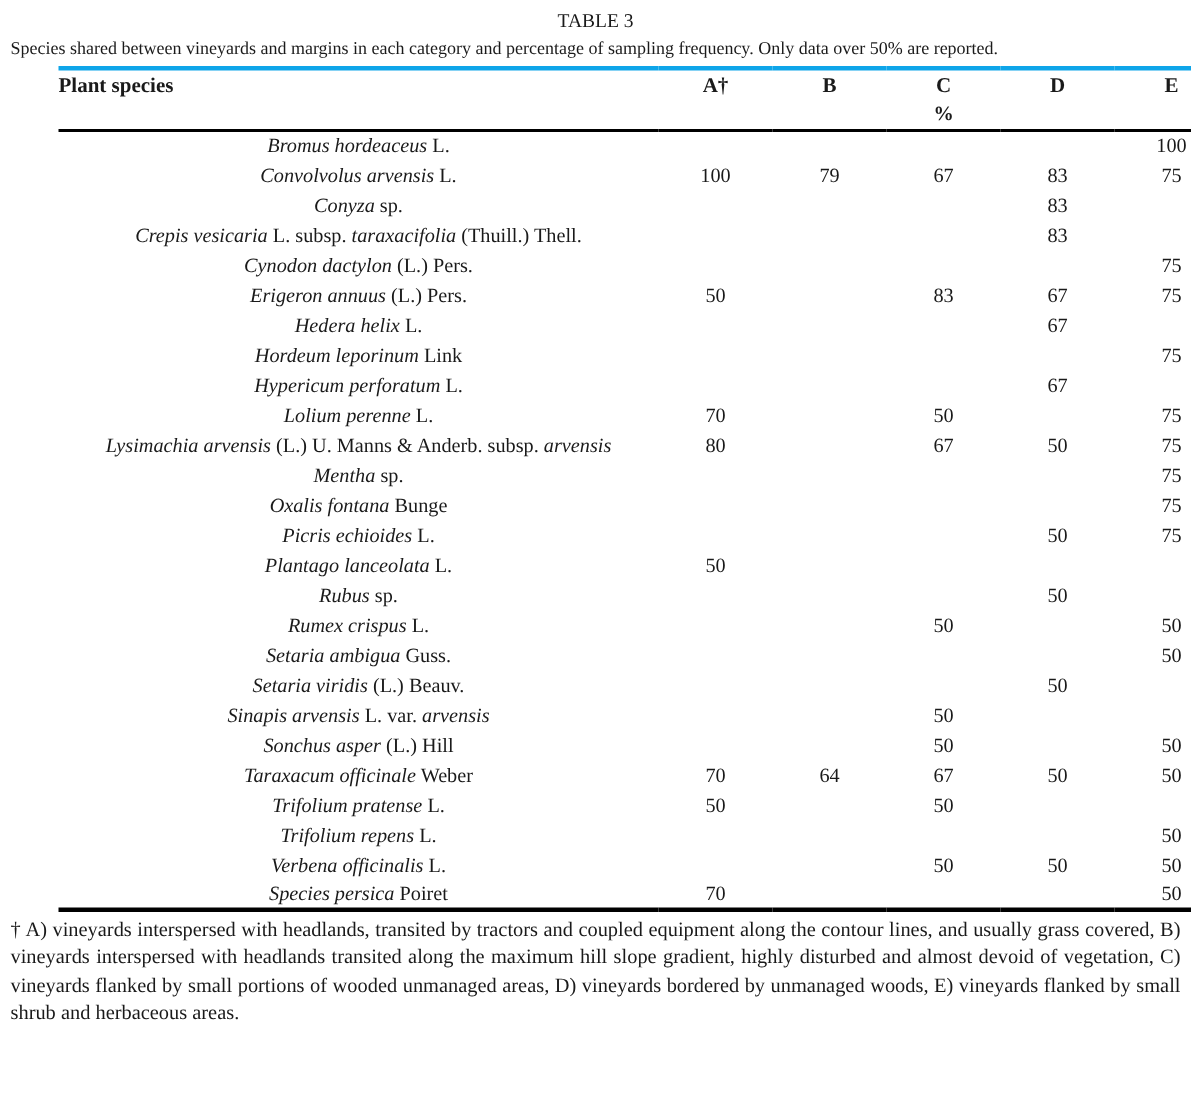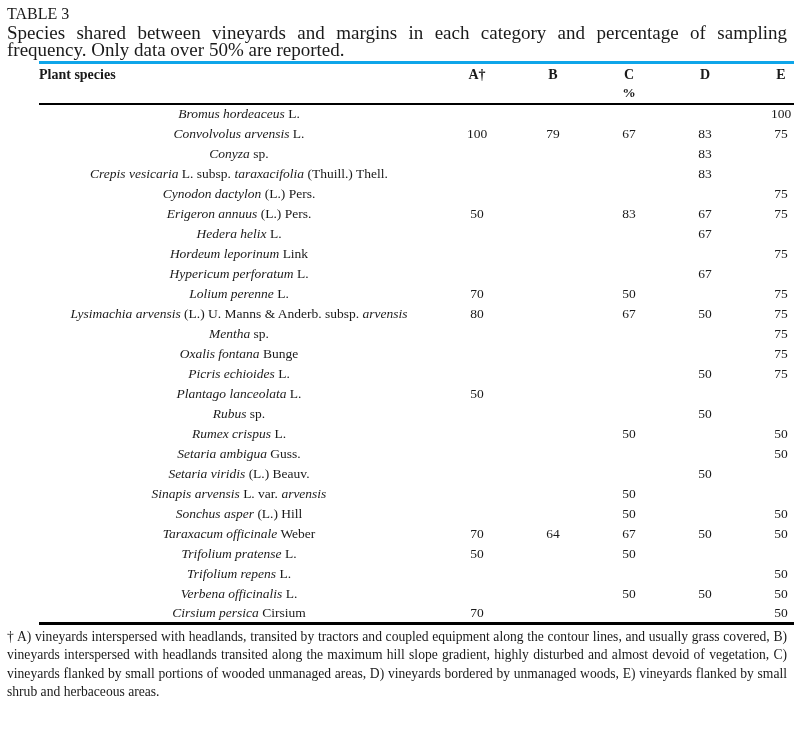--- a/index.html
+++ b/index.html
@@ -4,23 +4,23 @@
 <style>
   * { box-sizing: border-box; }
   html, body { margin: 0; padding: 0; background: #ffffff; }
   body {
     width: 794px;
     min-height: 743px;
     font-family: "Liberation Serif", "DejaVu Serif", serif;
     color: #1a1a1a;
   }
   .page { padding: 5px 7px 0 7px; width: 794px; }
-  .table-label { font-size: 16px; line-height: 18px; }
+  .table-label { font-size: 13px; line-height: 18px; text-align: center; }
   .caption {
-    font-size: 19px;
+    font-size: 12px;
     line-height: 17px;
     text-align: justify;
     margin-top: 1px;
     width: 780px;
   }
   table.data-table {
     width: 780px;
     border-collapse: collapse;
     table-layout: fixed;
     margin-top: 3px;
@@ -295,21 +295,21 @@
         </tr>
         <tr>
           <td class="species-col"><i>Verbena officinalis</i><span> L.</span></td>
           <td class="num-col"></td>
           <td class="num-col"></td>
           <td class="num-col">50</td>
           <td class="num-col">50</td>
           <td class="num-col">50</td>
         </tr>
         <tr>
-          <td class="species-col"><i>Cirsium persica</i><span> Cirsium</span></td>
+          <td class="species-col"><i>Species persica</i><span> Poiret</span></td>
           <td class="num-col">70</td>
           <td class="num-col"></td>
           <td class="num-col"></td>
           <td class="num-col"></td>
           <td class="num-col">50</td>
         </tr>
       </tbody>
   </table>
 
   <div class="footnote">† A) vineyards interspersed with headlands, transited by tractors and coupled equipment along the contour lines, and usually grass covered, B) vineyards interspersed with headlands transited along the maximum hill slope gradient, highly disturbed and almost devoid of vegetation, C) vineyards flanked by small portions of wooded unmanaged areas, D) vineyards bordered by unmanaged woods, E) vineyards flanked by small shrub and herbaceous areas.</div>

